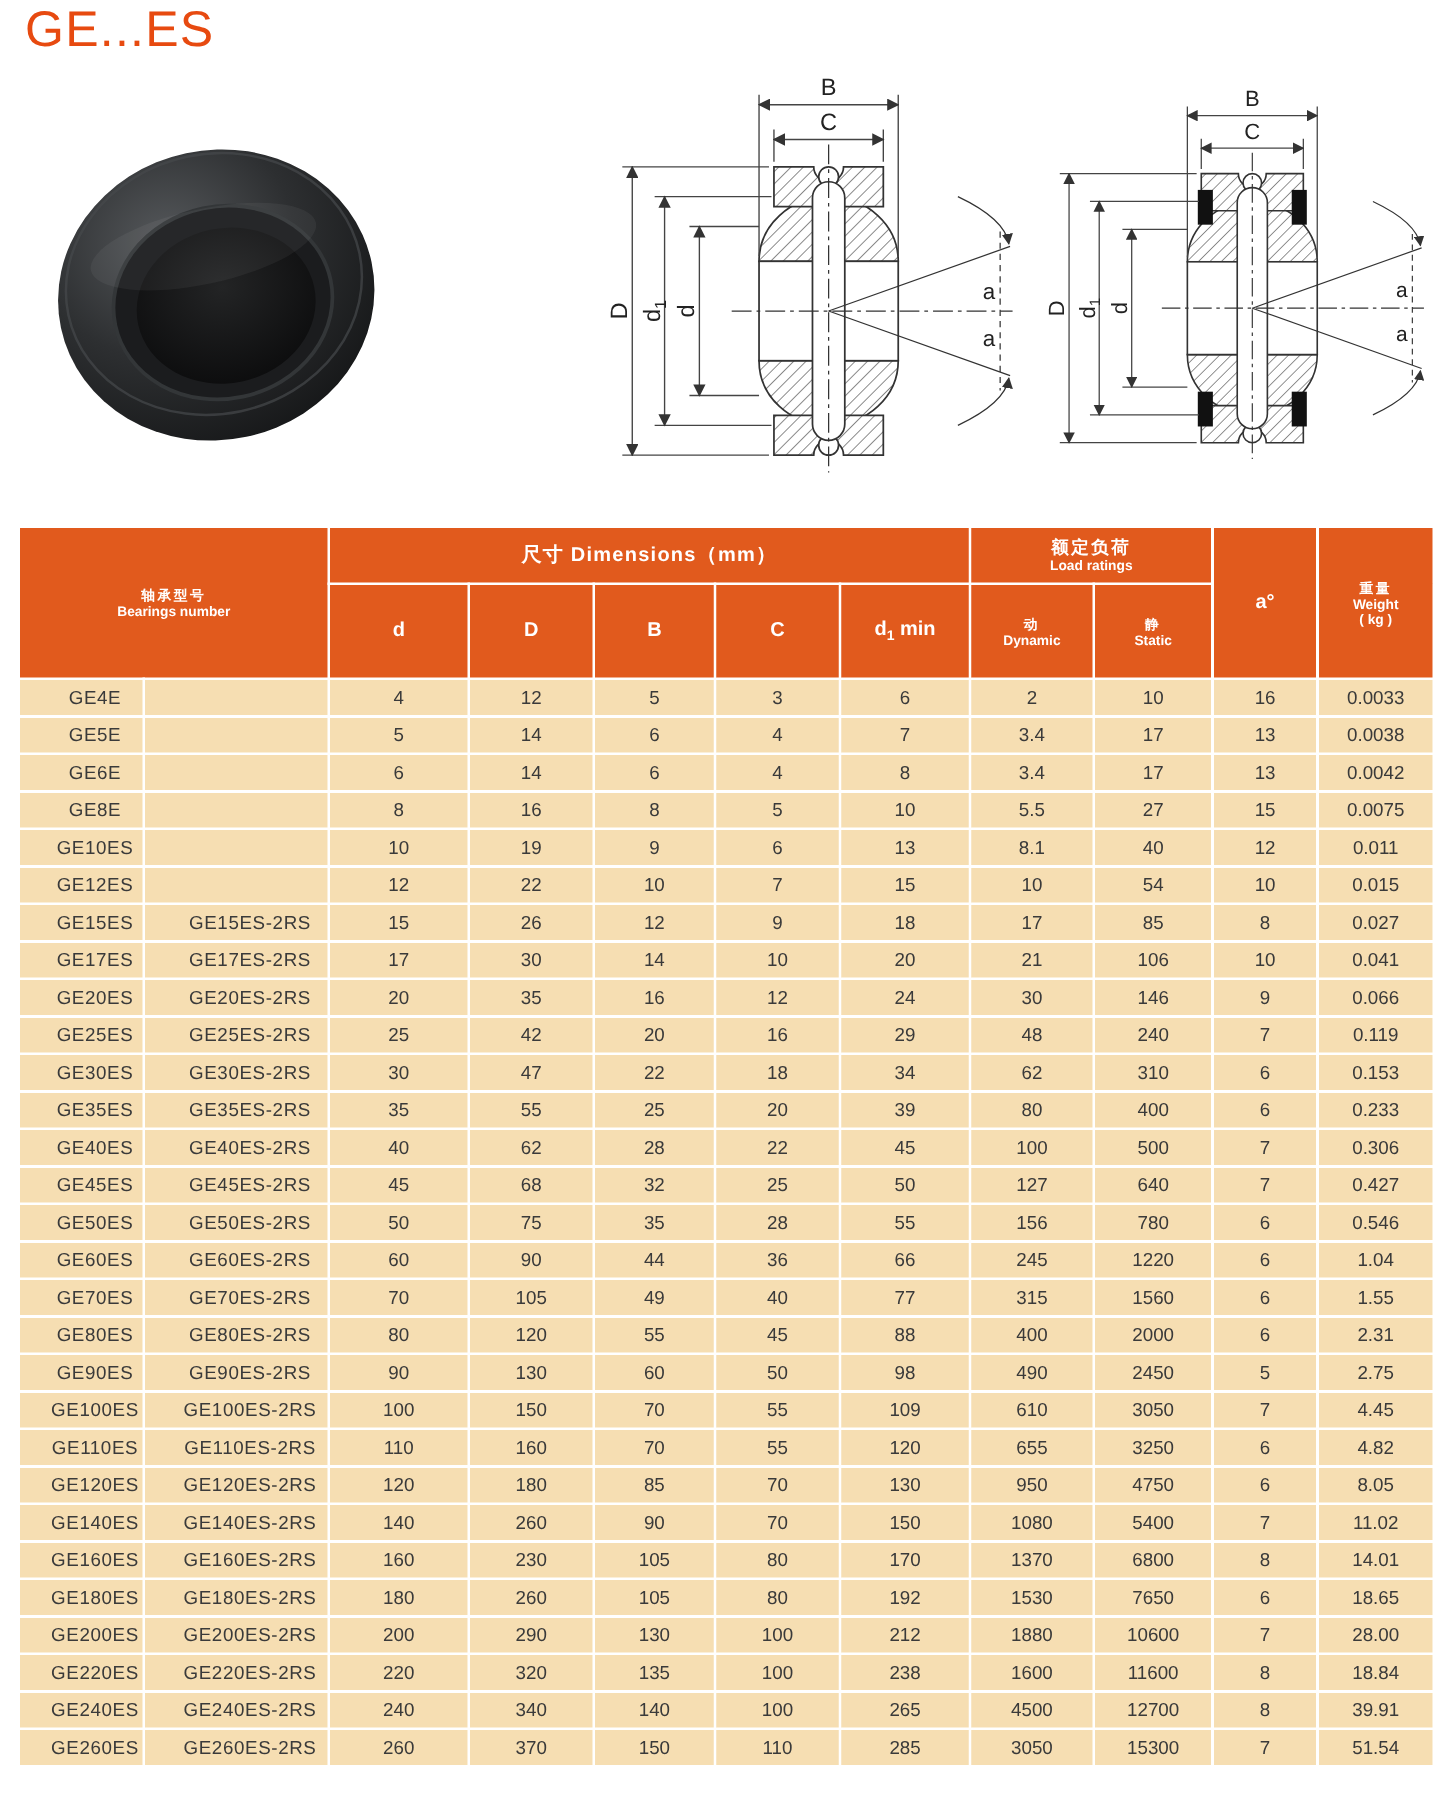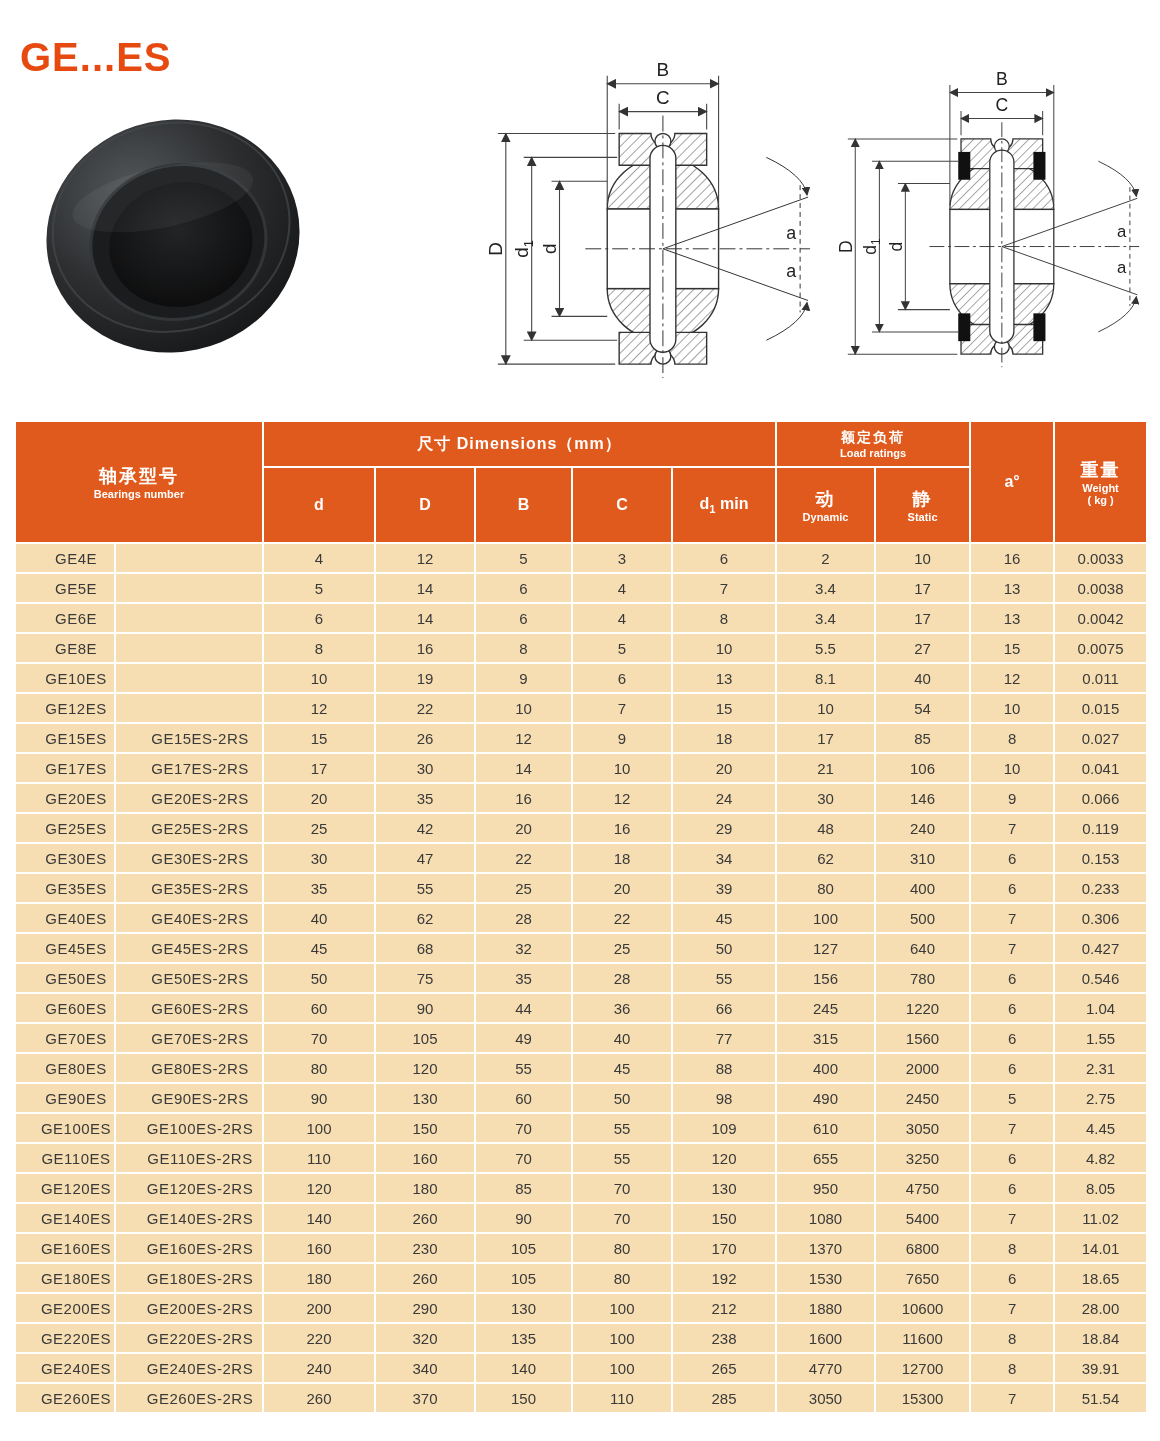--- a/index.html
+++ b/index.html
@@ -5,21 +5,21 @@
   :root{
     --title-red:#e74a10; --header-orange:#e15a1d; --row-beige:#f6deb2;
     --grid-white:#ffffff; --body-text:#3a3a3a;
   }
   html,body{margin:0;padding:0;}
   body{
     width:1160px;height:1441px;position:relative;background:#fff;
     font-family:"Liberation Sans",sans-serif;overflow:hidden;
   }
   .page-title{
-    position:absolute;left:20px;top:35px;font-size:40px;font-weight:bold;
+    position:absolute;left:20px;top:2px;font-size:40px;font-weight:normal;
     color:var(--title-red);letter-spacing:1px;
   }
   .photo-wrap{position:absolute;left:28px;top:86px;width:290px;height:300px;}
   .diagram-1{position:absolute;left:468px;top:42px;width:358px;height:348px;}
   .diagram-2{position:absolute;left:820px;top:42px;width:334px;height:348px;}
   svg text{font-family:"Liberation Sans",sans-serif;fill:#222;}
   .dim-label{font-size:19px;}
   .angle-label{font-size:18px;}
 
   table.spec{
@@ -27,21 +27,21 @@
     border-collapse:collapse;table-layout:fixed;
   }
   table.spec th,table.spec td{border:2px solid var(--grid-white);overflow:hidden;}
   table.spec thead th{
     background:var(--header-orange);color:#fff;font-weight:bold;
     text-align:center;vertical-align:middle;padding:0;
   }
   tr.head-1 th{height:44px;}
   tr.head-2 th{height:74px;font-size:16px;}
   .zh-big{font-size:14px;letter-spacing:2px;}
-  .zh-mid{font-size:18px;letter-spacing:2px;}
+  .zh-mid{font-size:11px;letter-spacing:2px;}
   .en-sub{font-size:11px;}
   .h-dims{font-size:16px;letter-spacing:1px;}
   table.spec tbody td{
     background:var(--row-beige);color:var(--body-text);font-size:15px;
     text-align:center;height:28px;padding:0;white-space:nowrap;
   }
   table.spec tbody td.name{text-align:center;padding-left:22px;letter-spacing:0.5px;}
   sub{font-size:70%;}
 </style>
 </head>
@@ -597,21 +597,21 @@
         <td>18.84</td>
       </tr>
       <tr>
         <td class="name">GE240ES</td>
         <td class="name">GE240ES-2RS</td>
         <td>240</td>
         <td>340</td>
         <td>140</td>
         <td>100</td>
         <td>265</td>
-        <td>4770</td>
+        <td>4500</td>
         <td>12700</td>
         <td>8</td>
         <td>39.91</td>
       </tr>
       <tr>
         <td class="name">GE260ES</td>
         <td class="name">GE260ES-2RS</td>
         <td>260</td>
         <td>370</td>
         <td>150</td>

